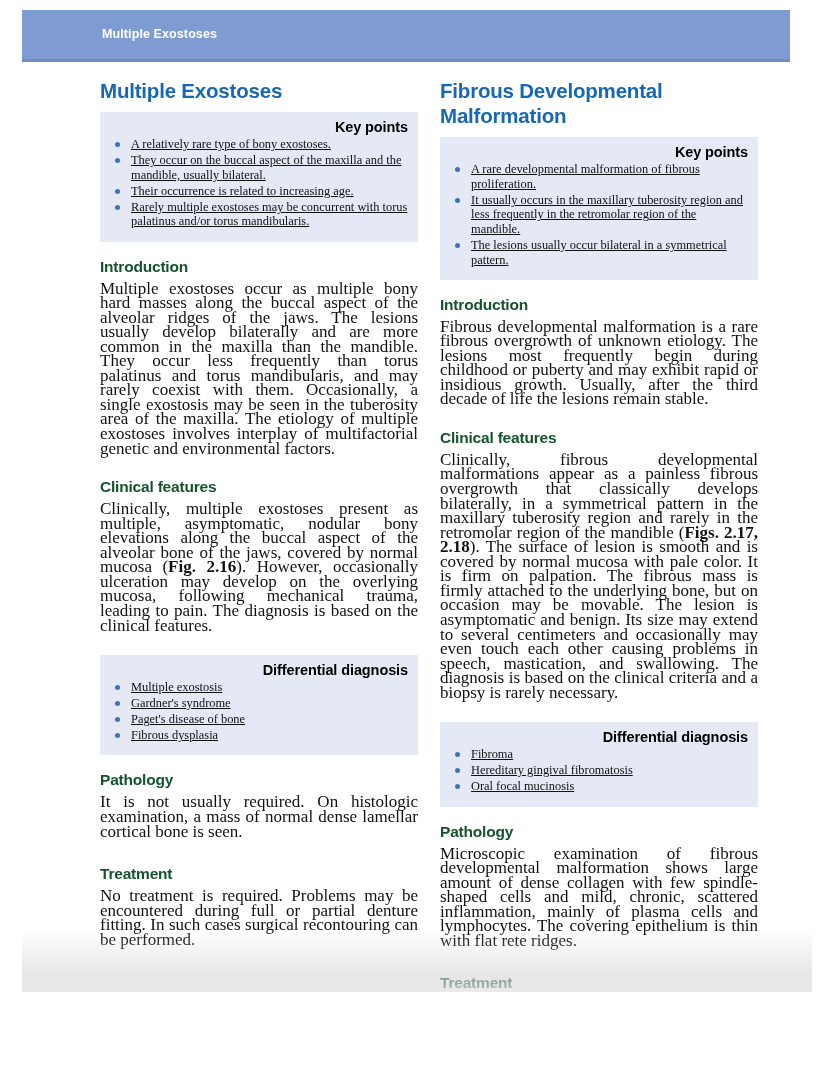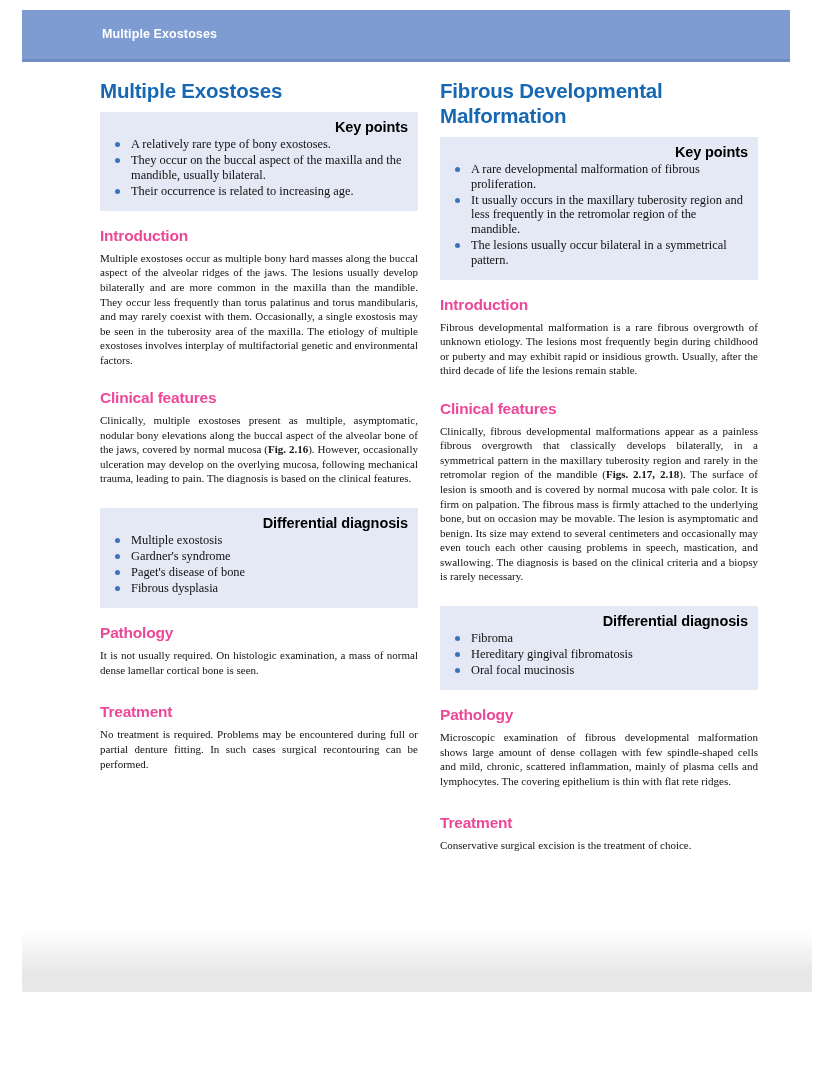--- a/index.html
+++ b/index.html
@@ -80,42 +80,43 @@
     list-style: none;
     margin: 0; padding: 0;
   }
   .box li {
     position: relative;
     padding-left: 21px;
     font-size: 12.4px;
     line-height: 14.6px;
     color: #111111;
     margin-bottom: 1.5px;
+    text-decoration: underline;
   }
   .box li::before {
     content: "";
     position: absolute;
     left: 5px; top: 5px;
     width: 5px; height: 5px;
     border-radius: 50%;
     background: #3b73bd;
   }
 
   
   .section-heading {
     font-family: "Liberation Sans", "DejaVu Sans", sans-serif;
     font-weight: bold;
     font-size: 15.5px;
-    color: #ec4899;
+    color: #14532d;
     margin: 0 0 6px 0;
     letter-spacing: -.2px;
   }
   .section-block { margin-bottom: 17px; }
   .body-text {
-    font-size: 11px;
+    font-size: 17px;
     line-height: 14.55px;
     text-align: justify;
     color: #111111;
     margin: 0;
     hyphens: none;
   }
   .body-text b { font-weight: bold; }
 
   
   .gap-lg { margin-bottom: 22px; }
@@ -149,20 +150,21 @@
     <div class="col col-left">
 
       <h1 class="article-title">Multiple Exostoses</h1>
 
       <div class="box">
         <div class="box-title">Key points</div>
         <ul>
           <li>A relatively rare type of bony exostoses.</li>
           <li>They occur on the buccal aspect of the maxilla and the mandible, usually bilateral.</li>
           <li>Their occurrence is related to increasing age.</li>
+          <li>Rarely multiple exostoses may be concurrent with torus palatinus and/or torus mandibularis.</li>
         </ul>
       </div>
 
       <div class="section-block gap-lg">
         <h2 class="section-heading">Introduction</h2>
         <p class="body-text">Multiple exostoses occur as multiple bony hard masses along the buccal aspect of the alveolar ridges of the jaws. The lesions usually develop bilaterally and are more common in the maxilla than the mandible. They occur less frequently than torus palatinus and torus mandibularis, and may rarely coexist with them. Occasionally, a single exostosis may be seen in the tuberosity area of the maxilla. The etiology of multiple exostoses involves interplay of multifactorial genetic and environmental factors.</p>
       </div>
 
       <div class="section-block gap-lg">
         <h2 class="section-heading">Clinical features</h2>

